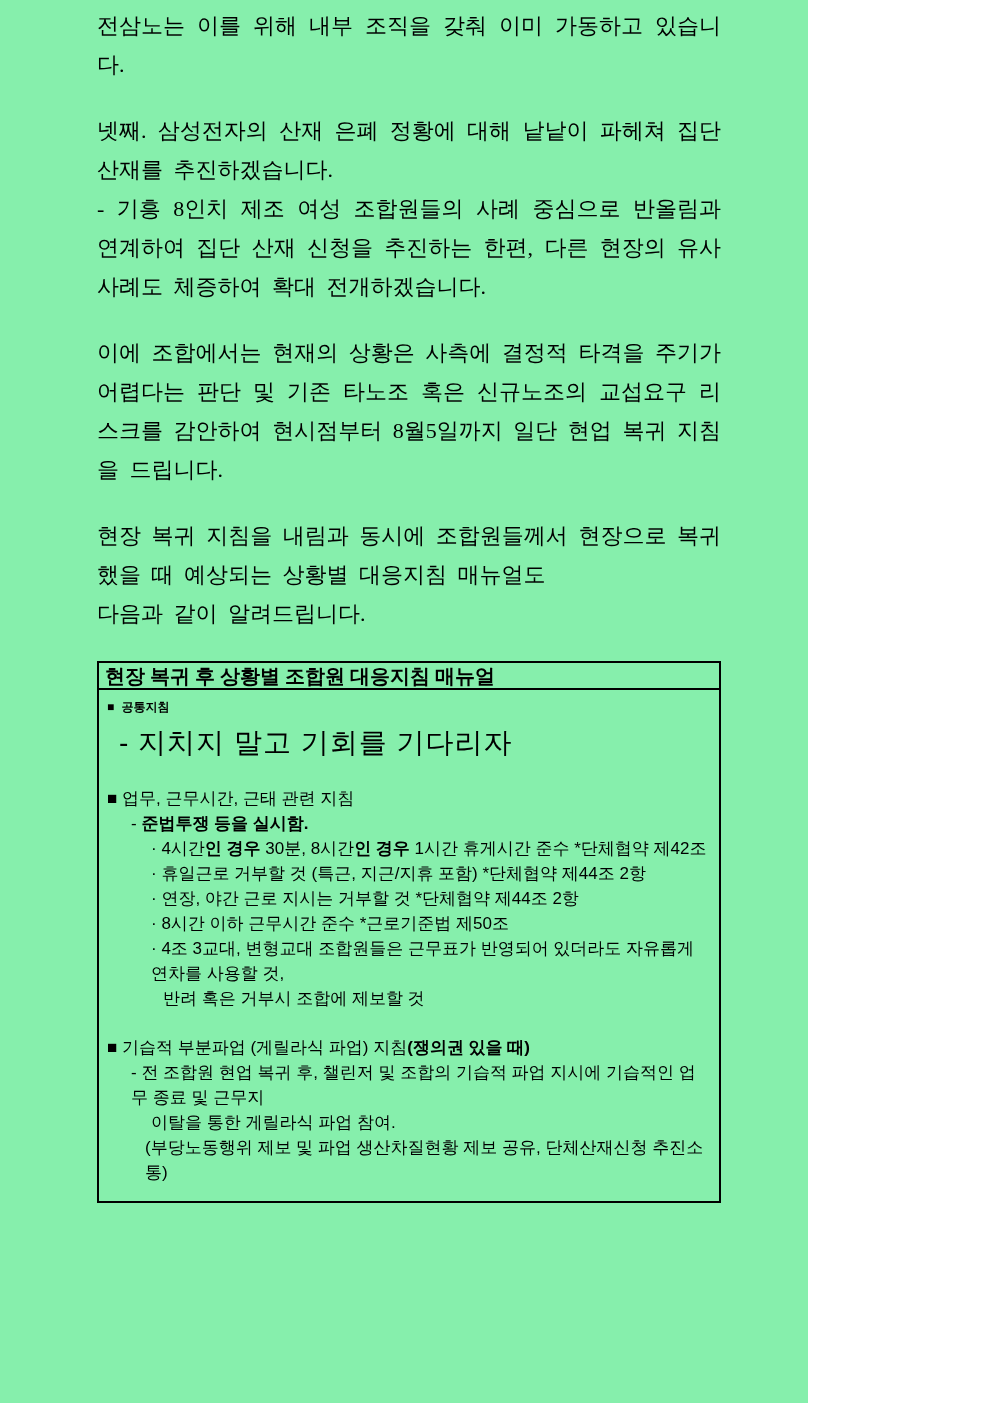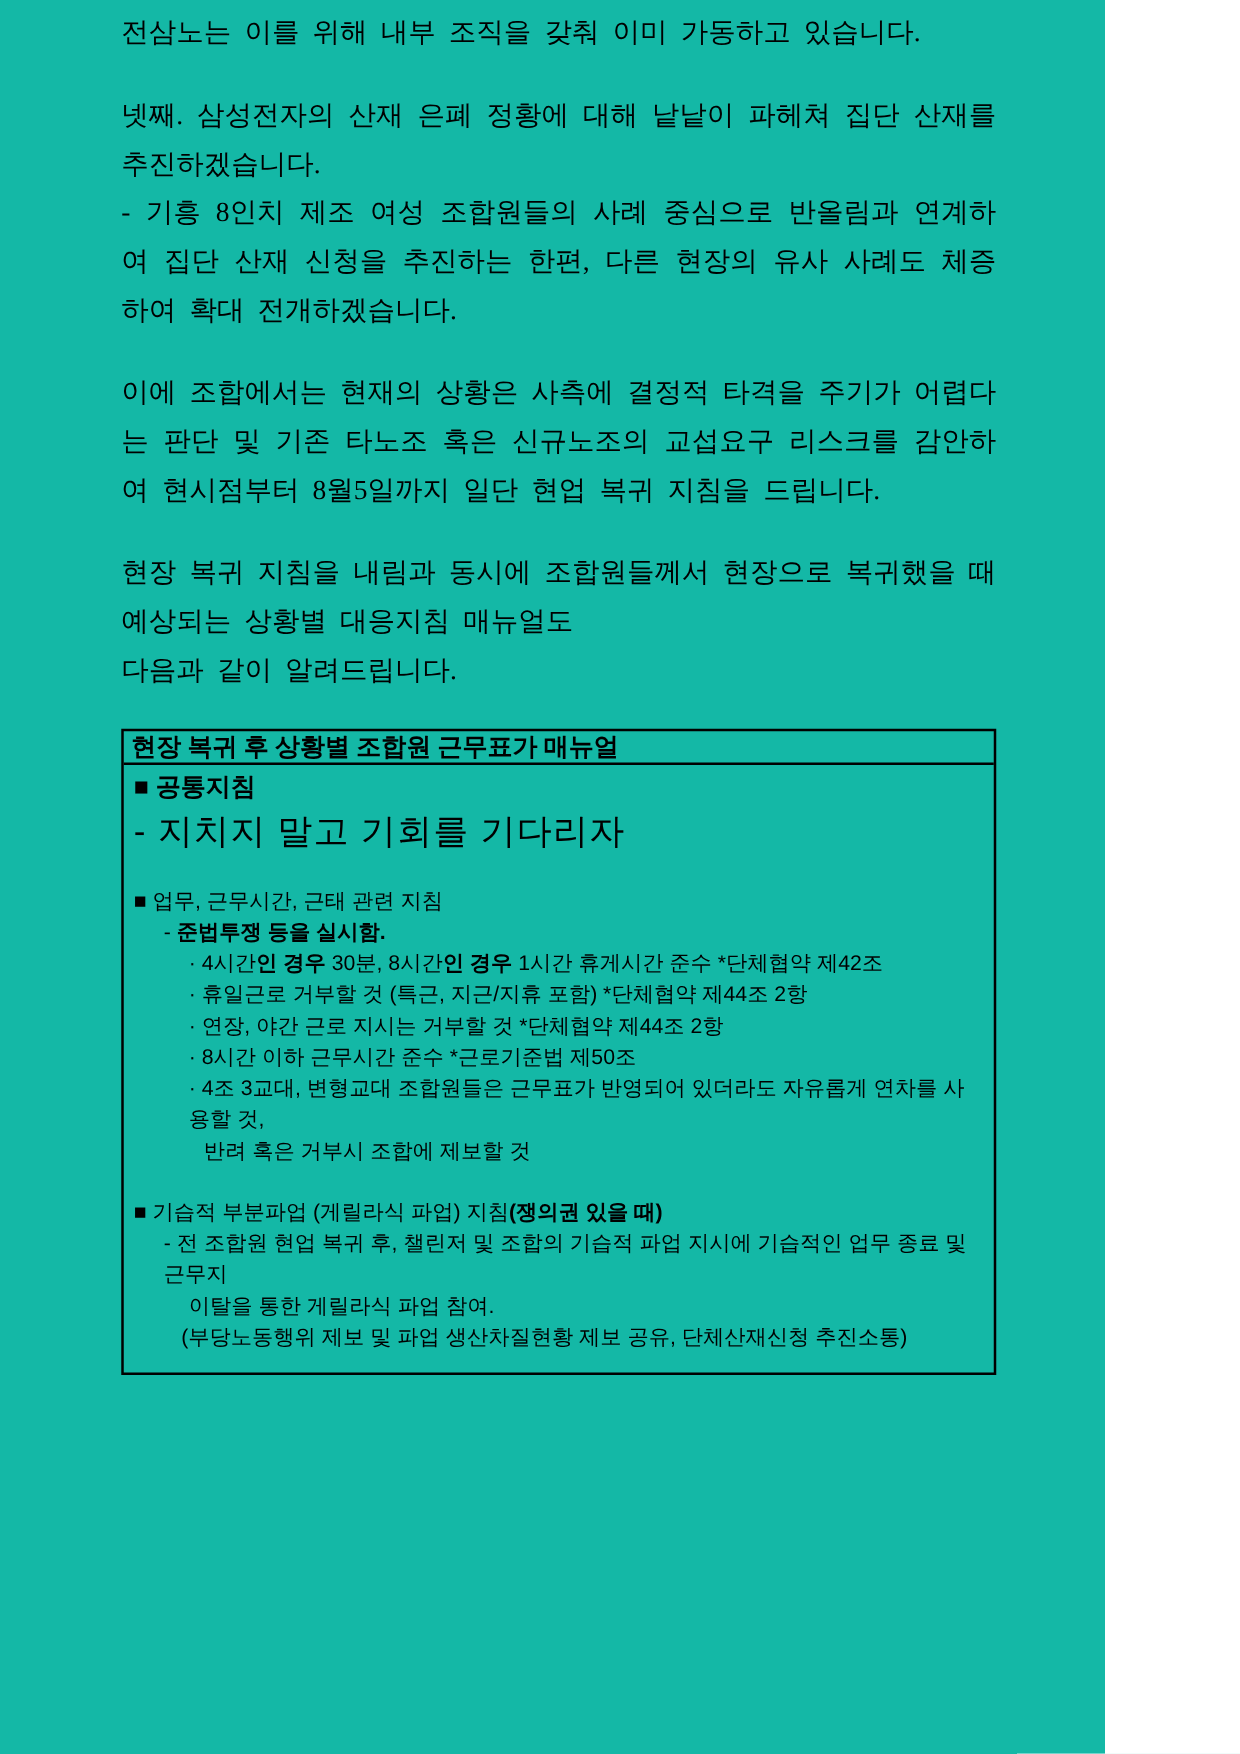--- a/index.html
+++ b/index.html
@@ -9,24 +9,24 @@
   }
   body {
     width: 992px;
     height: 1403px;
     overflow: hidden;
     color: #000000;
     font-family: "Liberation Serif", "DejaVu Serif", serif;
   }
   .page {
     box-sizing: border-box;
-    width: 884px;
+    width: 808px;
     height: 1403px;
     padding: 6px 87px 0 97px;
-    background: #14b8a6;
+    background: #86efac;
   }
   
   .para {
     font-size: 22px;
     line-height: 39px;
     text-align: justify;
     word-spacing: 5px;
     white-space: pre-line;
     margin: 0 0 27px 0;
   }
@@ -46,28 +46,29 @@
     padding: 1px 6px 0 6px;
     border-bottom: 2px solid #000000;
     white-space: nowrap;
     overflow: hidden;
   }
   .box-body {
     padding: 5px 8px 16px 8px;
     font-size: 17px;
   }
   .common-heading {
-    font-size: 20px;
+    font-size: 12px;
     font-weight: bold;
     line-height: 27px;
+    font-family: Liberation Mono, monospace;
   }
   .slogan {
     font-size: 28px;
     line-height: 38px;
-    margin: 2px 0 8px 0;
+    margin: 2px 0 8px 12px;
     letter-spacing: 1px;
   }
   .section-heading {
     font-size: 17px;
     line-height: 25px;
     margin-top: 24px;
   }
   .sub-line   { padding-left: 24px; line-height: 25px; }
   .bullet     { padding-left: 44px; line-height: 25px; }
   .bullet-wrap{ padding-left: 56px; line-height: 25px; }
@@ -82,21 +83,21 @@
 <div class="page">
 
   <div class="para">전삼노는 이를 위해 내부 조직을 갖춰 이미 가동하고 있습니다.</div>
   <div class="para">넷째. 삼성전자의 산재 은폐 정황에 대해 낱낱이 파헤쳐 집단 산재를 추진하겠습니다.
 - 기흥 8인치 제조 여성 조합원들의 사례 중심으로 반올림과 연계하여 집단 산재 신청을 추진하는 한편, 다른 현장의 유사 사례도 체증하여 확대 전개하겠습니다.</div>
   <div class="para">이에 조합에서는 현재의 상황은 사측에 결정적 타격을 주기가 어렵다는 판단 및 기존 타노조 혹은 신규노조의 교섭요구 리스크를 감안하여 현시점부터 8월5일까지 일단 현업 복귀 지침을 드립니다.</div>
   <div class="para">현장 복귀 지침을 내림과 동시에 조합원들께서 현장으로 복귀했을 때 예상되는 상황별 대응지침 매뉴얼도
 다음과 같이 알려드립니다.</div>
 
   <div class="manual-box">
-    <div class="box-title">현장 복귀 후 상황별 조합원 근무표가 매뉴얼</div>
+    <div class="box-title">현장 복귀 후 상황별 조합원 대응지침 매뉴얼</div>
 
     <div class="box-body">
 
       <div class="common-heading">■ 공통지침</div>
       <div class="slogan">- 지치지 말고 기회를 기다리자</div>
 
       <div class="section-heading">■ 업무, 근무시간, 근태 관련 지침</div>
       <div class="sub-line"><span>- </span><span class="b">준법투쟁 등을 실시함.</span></div>
       <div class="bullet"><span>· 4시간</span><span class="b">인 경우</span><span> 30분, 8시간</span><span class="b">인 경우</span><span> 1시간 휴게시간 준수 *단체협약 제42조</span></div>
       <div class="bullet"><span>· 휴일근로 거부할 것 (특근, 지근/지휴 포함) *단체협약 제44조 2항</span></div>

